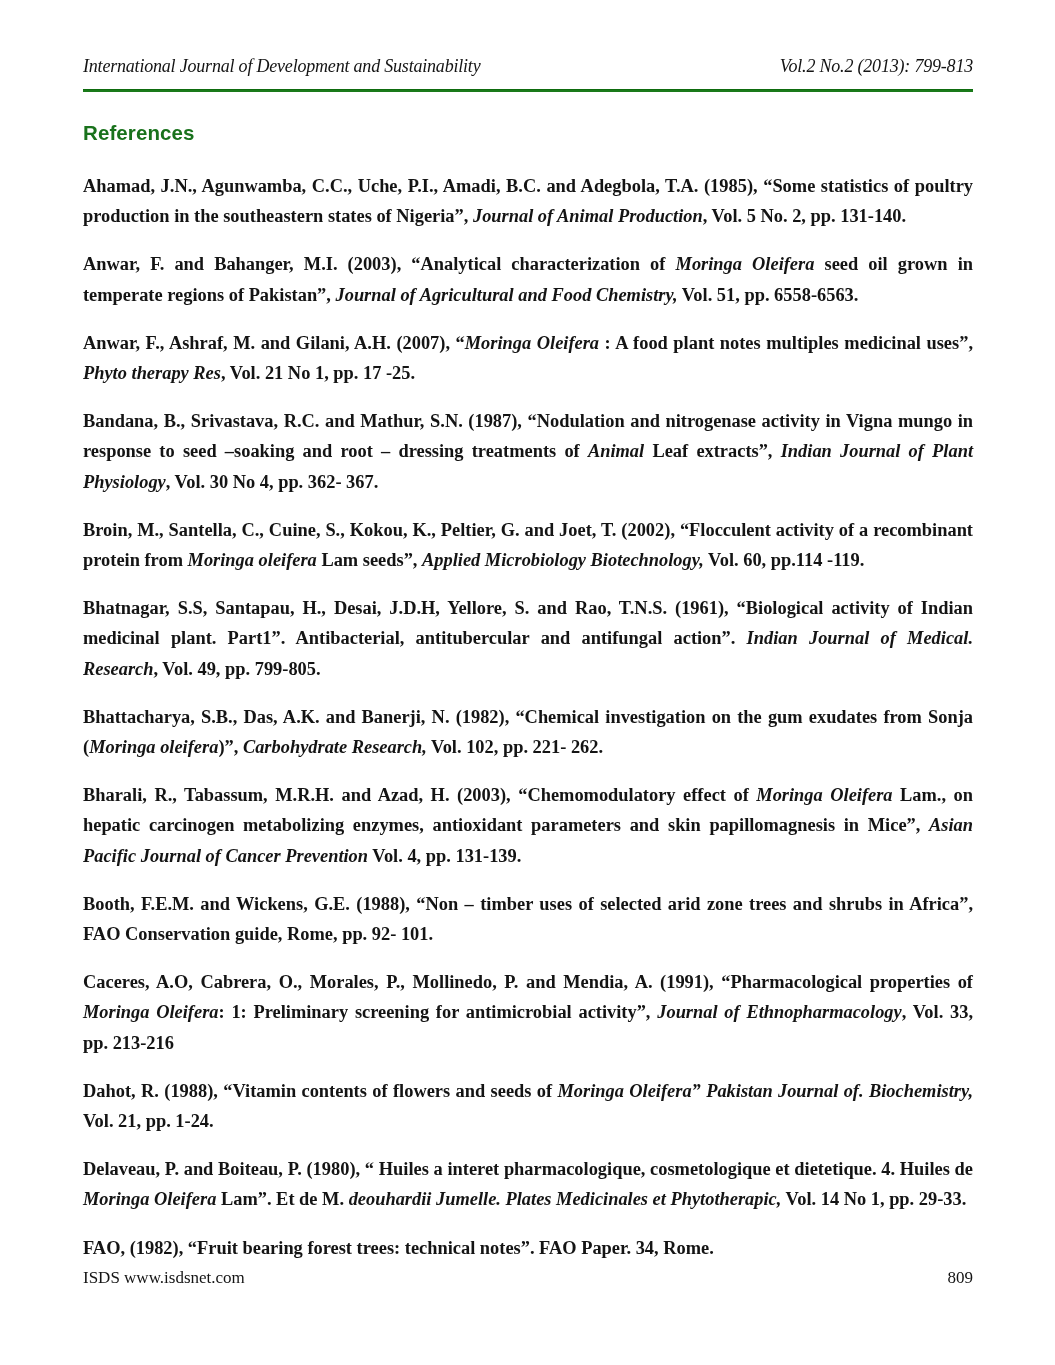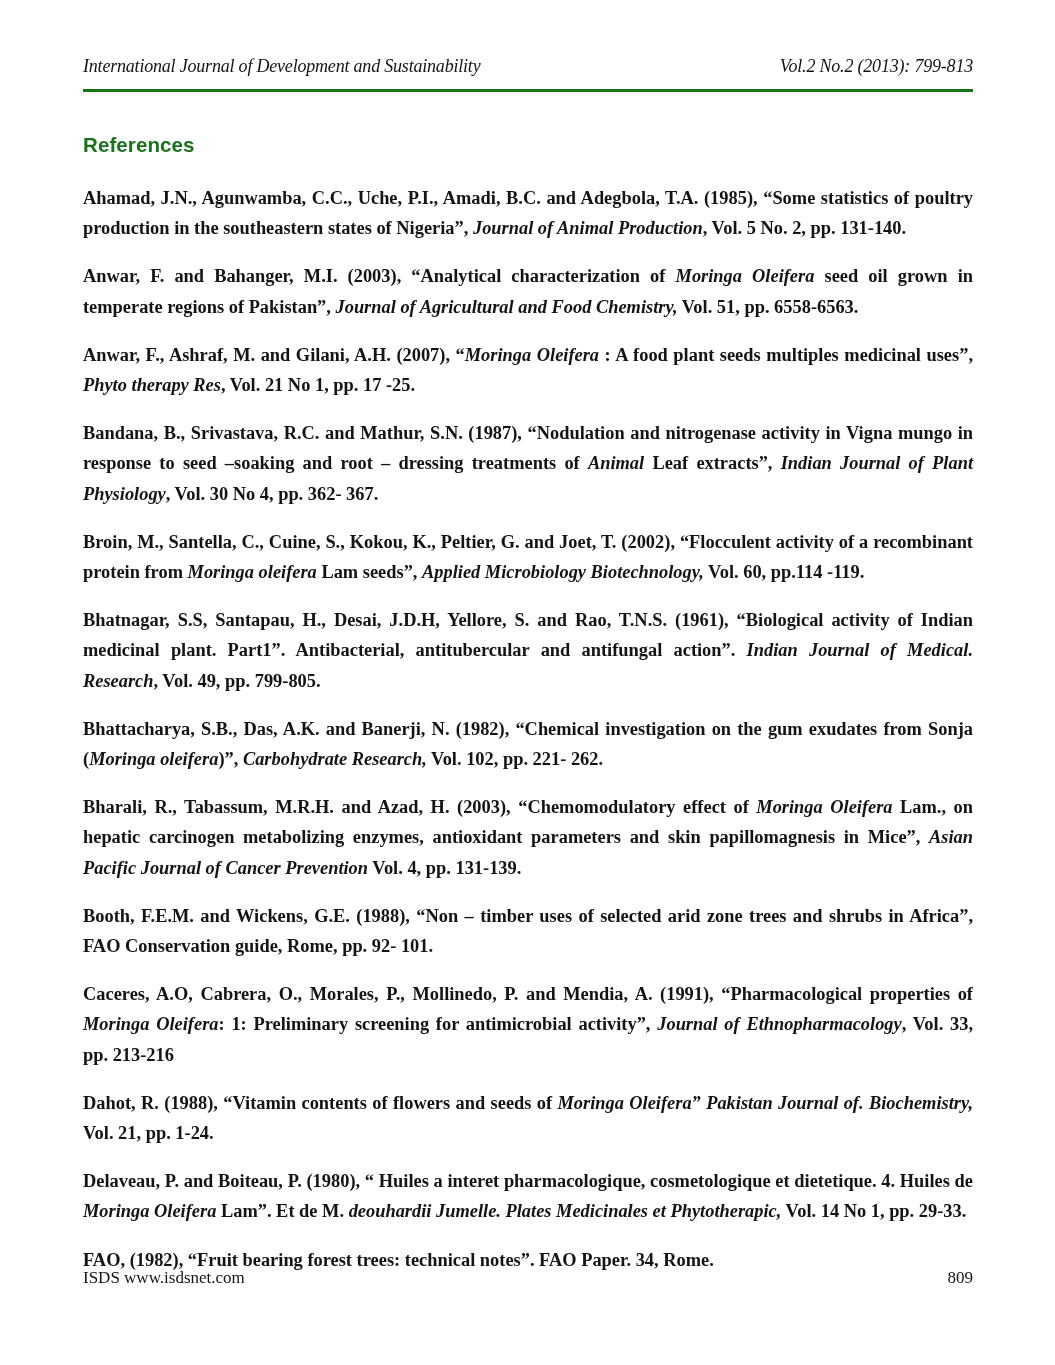--- a/index.html
+++ b/index.html
@@ -58,21 +58,21 @@
   }
 
   
   .refs {
     position: absolute;
     top: 121px;
     left: 0;
     width: 890px;
   }
   h1.section-title {
-    margin: 12px 0 26px 0;
+    margin: 0 0 26px 0;
     padding: 0;
     font-family: "Liberation Sans", "DejaVu Sans", sans-serif;
     font-size: 20.5px;
     font-weight: bold;
     color: #19721c;
     letter-spacing: 0.1px;
   }
   p.ref {
     margin: 0 0 18px 0;
     padding: 0;
@@ -113,21 +113,21 @@
       <span class="rh-right">Vol.2 No.2 (2013): 799-813</span>
     </div>
 
     <div class="rule" style="background: rgb(26, 122, 26);"></div>
 
     <div class="refs">
       <h1 class="section-title" style="color: rgb(25, 114, 28);">References</h1>
       <div id="ref-list">
           <p class="ref"><span>Ahamad, J.N., Agunwamba, C.C., Uche, P.I., Amadi, B.C. and Adegbola, T.A. (1985), “Some statistics of poultry production in the southeastern states of Nigeria”,  </span><i>Journal of Animal Production</i><span>, Vol. 5 No. 2, pp. 131-140.</span></p>
           <p class="ref"><span>Anwar, F. and Bahanger, M.I. (2003), “Analytical characterization of </span><i>Moringa Oleifera</i><span> seed oil grown in temperate regions of Pakistan”, </span><i>Journal of Agricultural and Food Chemistry,</i><span> Vol. 51, pp. 6558-6563.</span></p>
-          <p class="ref"><span>Anwar, F., Ashraf, M. and Gilani, A.H. (2007), “</span><i>Moringa Oleifera</i><span> : A food plant seeds multiples medicinal uses”, </span><i>Phyto therapy Res</i><span>, Vol. 21 No 1, pp. 17 -25.</span></p>
+          <p class="ref"><span>Anwar, F., Ashraf, M. and Gilani, A.H. (2007), “</span><i>Moringa Oleifera</i><span> : A food plant notes multiples medicinal uses”, </span><i>Phyto therapy Res</i><span>, Vol. 21 No 1, pp. 17 -25.</span></p>
           <p class="ref"><span>Bandana, B., Srivastava, R.C. and Mathur, S.N. (1987), “Nodulation and nitrogenase activity in Vigna mungo in response to seed –soaking and root – dressing treatments of </span><i>Animal</i><span> Leaf extracts”, </span><i>Indian Journal of Plant Physiology</i><span>, Vol. 30 No 4, pp. 362- 367.</span></p>
           <p class="ref"><span>Broin, M., Santella, C., Cuine, S., Kokou, K., Peltier, G. and Joet, T. (2002), “Flocculent activity of a recombinant protein from </span><i>Moringa oleifera</i><span> Lam seeds”, </span><i>Applied Microbiology Biotechnology,</i><span> Vol. 60, pp.114 -119.</span></p>
           <p class="ref"><span>Bhatnagar, S.S, Santapau, H., Desai, J.D.H, Yellore, S. and Rao, T.N.S. (1961), “Biological activity of Indian medicinal plant. Part1”. Antibacterial, antitubercular and antifungal action”. </span><i>Indian Journal of Medical. Research</i><span>, Vol. 49, pp. 799-805.</span></p>
           <p class="ref"><span>Bhattacharya, S.B., Das, A.K. and Banerji, N. (1982), “Chemical investigation on the gum exudates from Sonja (</span><i>Moringa oleifera</i><span>)”, </span><i>Carbohydrate Research,</i><span> Vol. 102, pp. 221- 262.</span></p>
           <p class="ref"><span>Bharali, R., Tabassum, M.R.H. and Azad, H. (2003), “Chemomodulatory effect of </span><i>Moringa Oleifera</i><span> Lam., on hepatic carcinogen metabolizing enzymes, antioxidant parameters and skin papillomagnesis in Mice”, </span><i>Asian Pacific Journal of Cancer Prevention</i><span> Vol. 4, pp. 131-139.</span></p>
           <p class="ref"><span>Booth, F.E.M. and Wickens, G.E. (1988), “Non – timber uses of selected arid zone trees and shrubs in Africa”, FAO Conservation guide, Rome,  pp. 92- 101.</span></p>
           <p class="ref"><span>Caceres, A.O, Cabrera, O., Morales, P., Mollinedo, P. and Mendia, A. (1991), “Pharmacological properties of </span><i>Moringa Oleifera</i><span>: 1: Preliminary screening for antimicrobial activity”, </span><i>Journal of Ethnopharmacology</i><span>, Vol. 33, pp. 213-216</span></p>
           <p class="ref"><span>Dahot, R. (1988), “Vitamin contents of flowers and seeds of </span><i>Moringa Oleifera” Pakistan Journal of. Biochemistry,</i><span> Vol. 21, pp. 1-24.</span></p>
           <p class="ref"><span>Delaveau, P. and Boiteau, P. (1980), “ Huiles a interet pharmacologique, cosmetologique et dietetique. 4. Huiles de </span><i>Moringa Oleifera</i><span> Lam”. Et de M. </span><i>deouhardii Jumelle. Plates Medicinales et Phytotherapic,</i><span> Vol. 14  No 1, pp. 29-33.</span></p>
           <p class="ref"><span>FAO, (1982), “Fruit bearing forest trees: technical notes”. FAO Paper. 34, Rome.</span></p>

